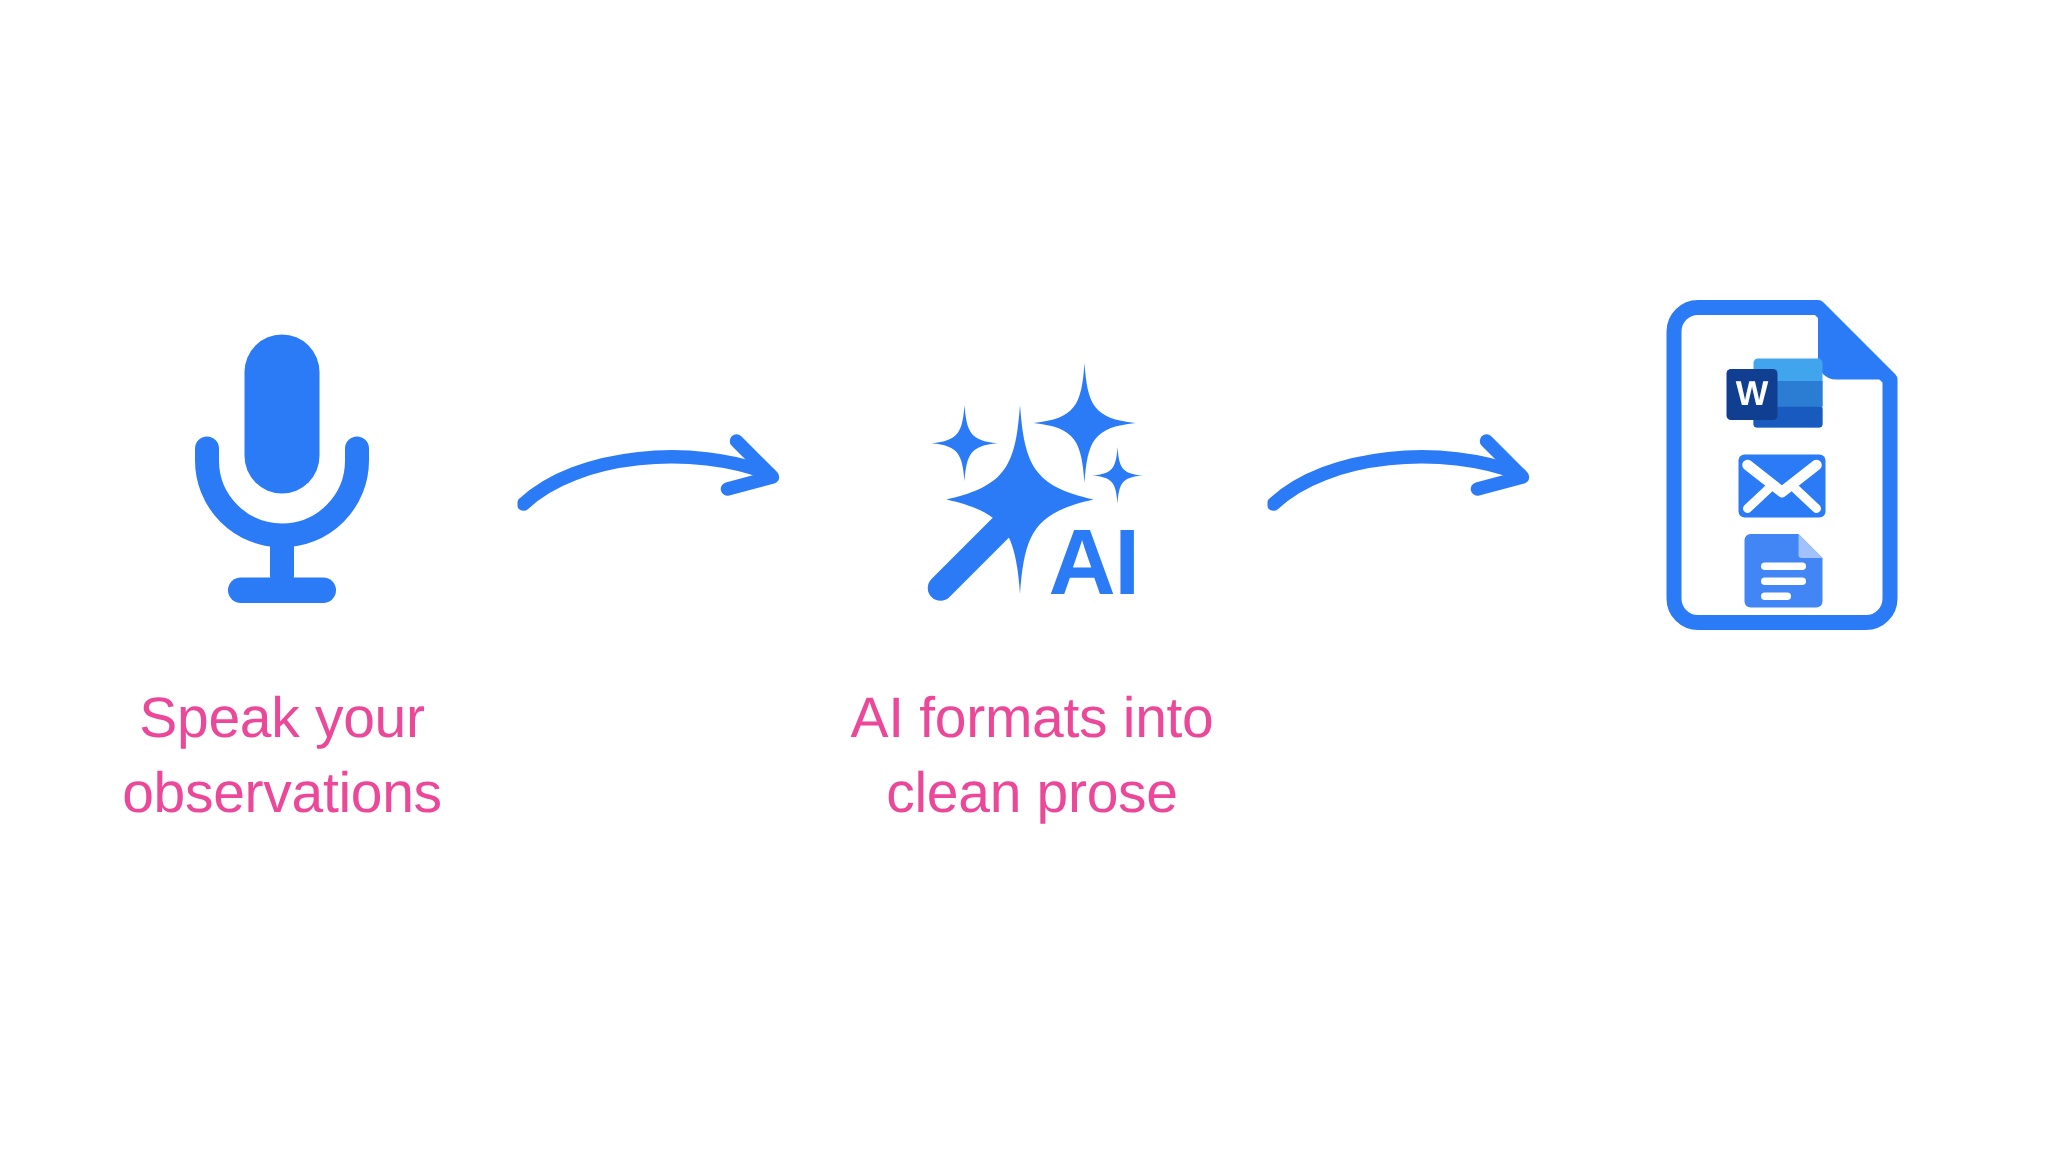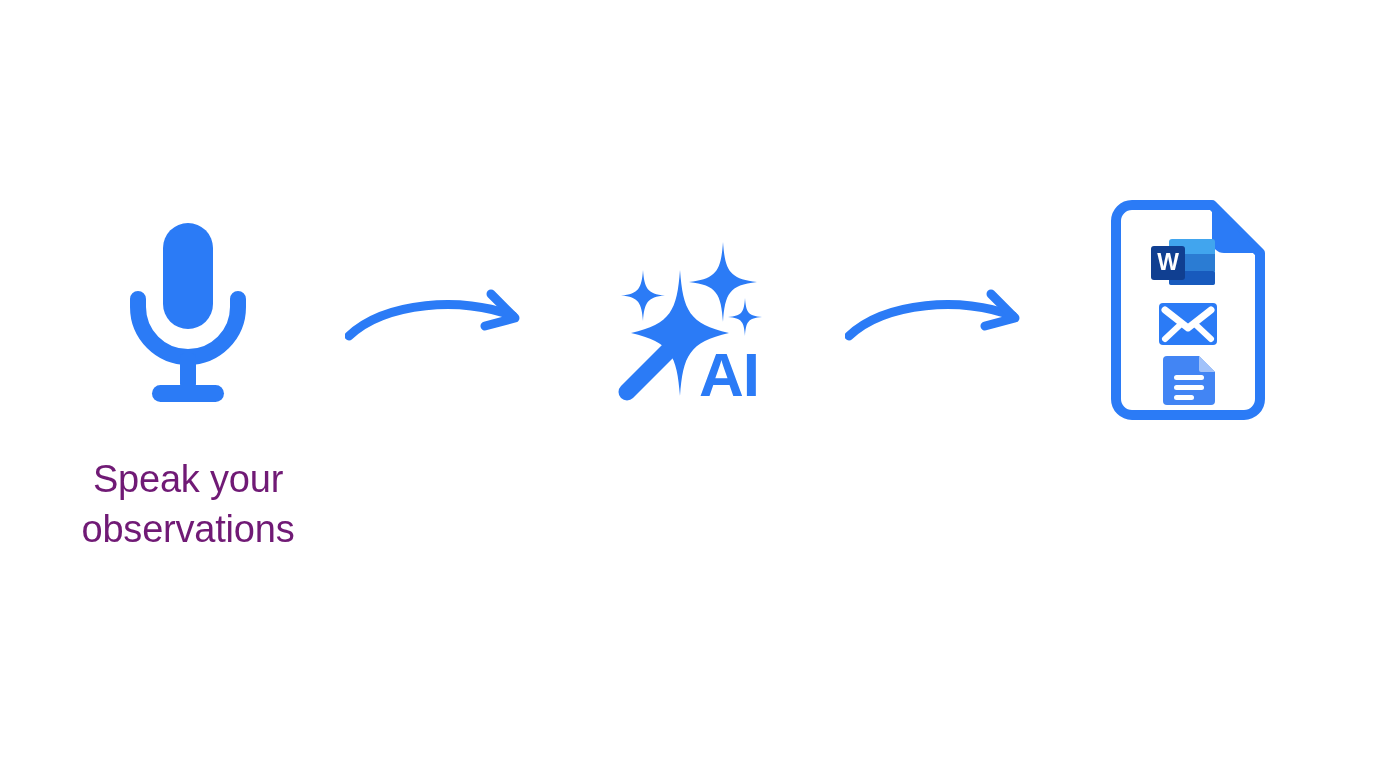--- a/index.html
+++ b/index.html
@@ -47,21 +47,21 @@
     height: 236px;
     width: 100%;
     display: flex;
     align-items: center;
     justify-content: center;
   }
 
   .step-label {
     margin-top: 22px;
     text-align: center;
-    color: #701a75;
+    color: #ec4899;
     font-size: 38px;
     line-height: 50px;
     font-weight: 400;
     letter-spacing: -0.2px;
     white-space: pre-line;
   }
 
   
   .arrow {
     width: 210px;
@@ -125,20 +125,22 @@
 
           <path d="M40 38 C41.4 56, 44 62, 62 63.5 C44 65, 41.4 71, 40 89
                    C38.6 71, 36 65, 18 63.5 C36 62, 38.6 56, 40 38 Z" fill="#2B7BF6"></path>
 
           <path d="M142 66 C143 80, 145 84, 159 85 C145 86, 143 90, 142 104
                    C141 90, 139 86, 125 85 C139 84, 141 80, 142 66 Z" fill="#2B7BF6"></path>
 
           <text x="96" y="164" fill="#2B7BF6" font-family="'Liberation Sans', sans-serif" font-size="62" font-weight="700" letter-spacing="-1">AI</text>
         </svg>
       </div>
+      <div class="step-label">AI formats into
+clean prose</div>
     </div>
 
     <div class="arrow">
       <svg width="186" height="70" viewBox="0 0 186 70" aria-hidden="true">
         <path d="M4 48 C40 14, 118 8, 168 28" fill="none" stroke="#2B7BF6" stroke-width="9" stroke-linecap="round" stroke-linejoin="round"></path>
         <path d="M146 6 L170 30 L140 38" fill="none" stroke="#2B7BF6" stroke-width="9" stroke-linecap="round" stroke-linejoin="round"></path>
       </svg>
     </div>
 
     <div class="step step--doc">

